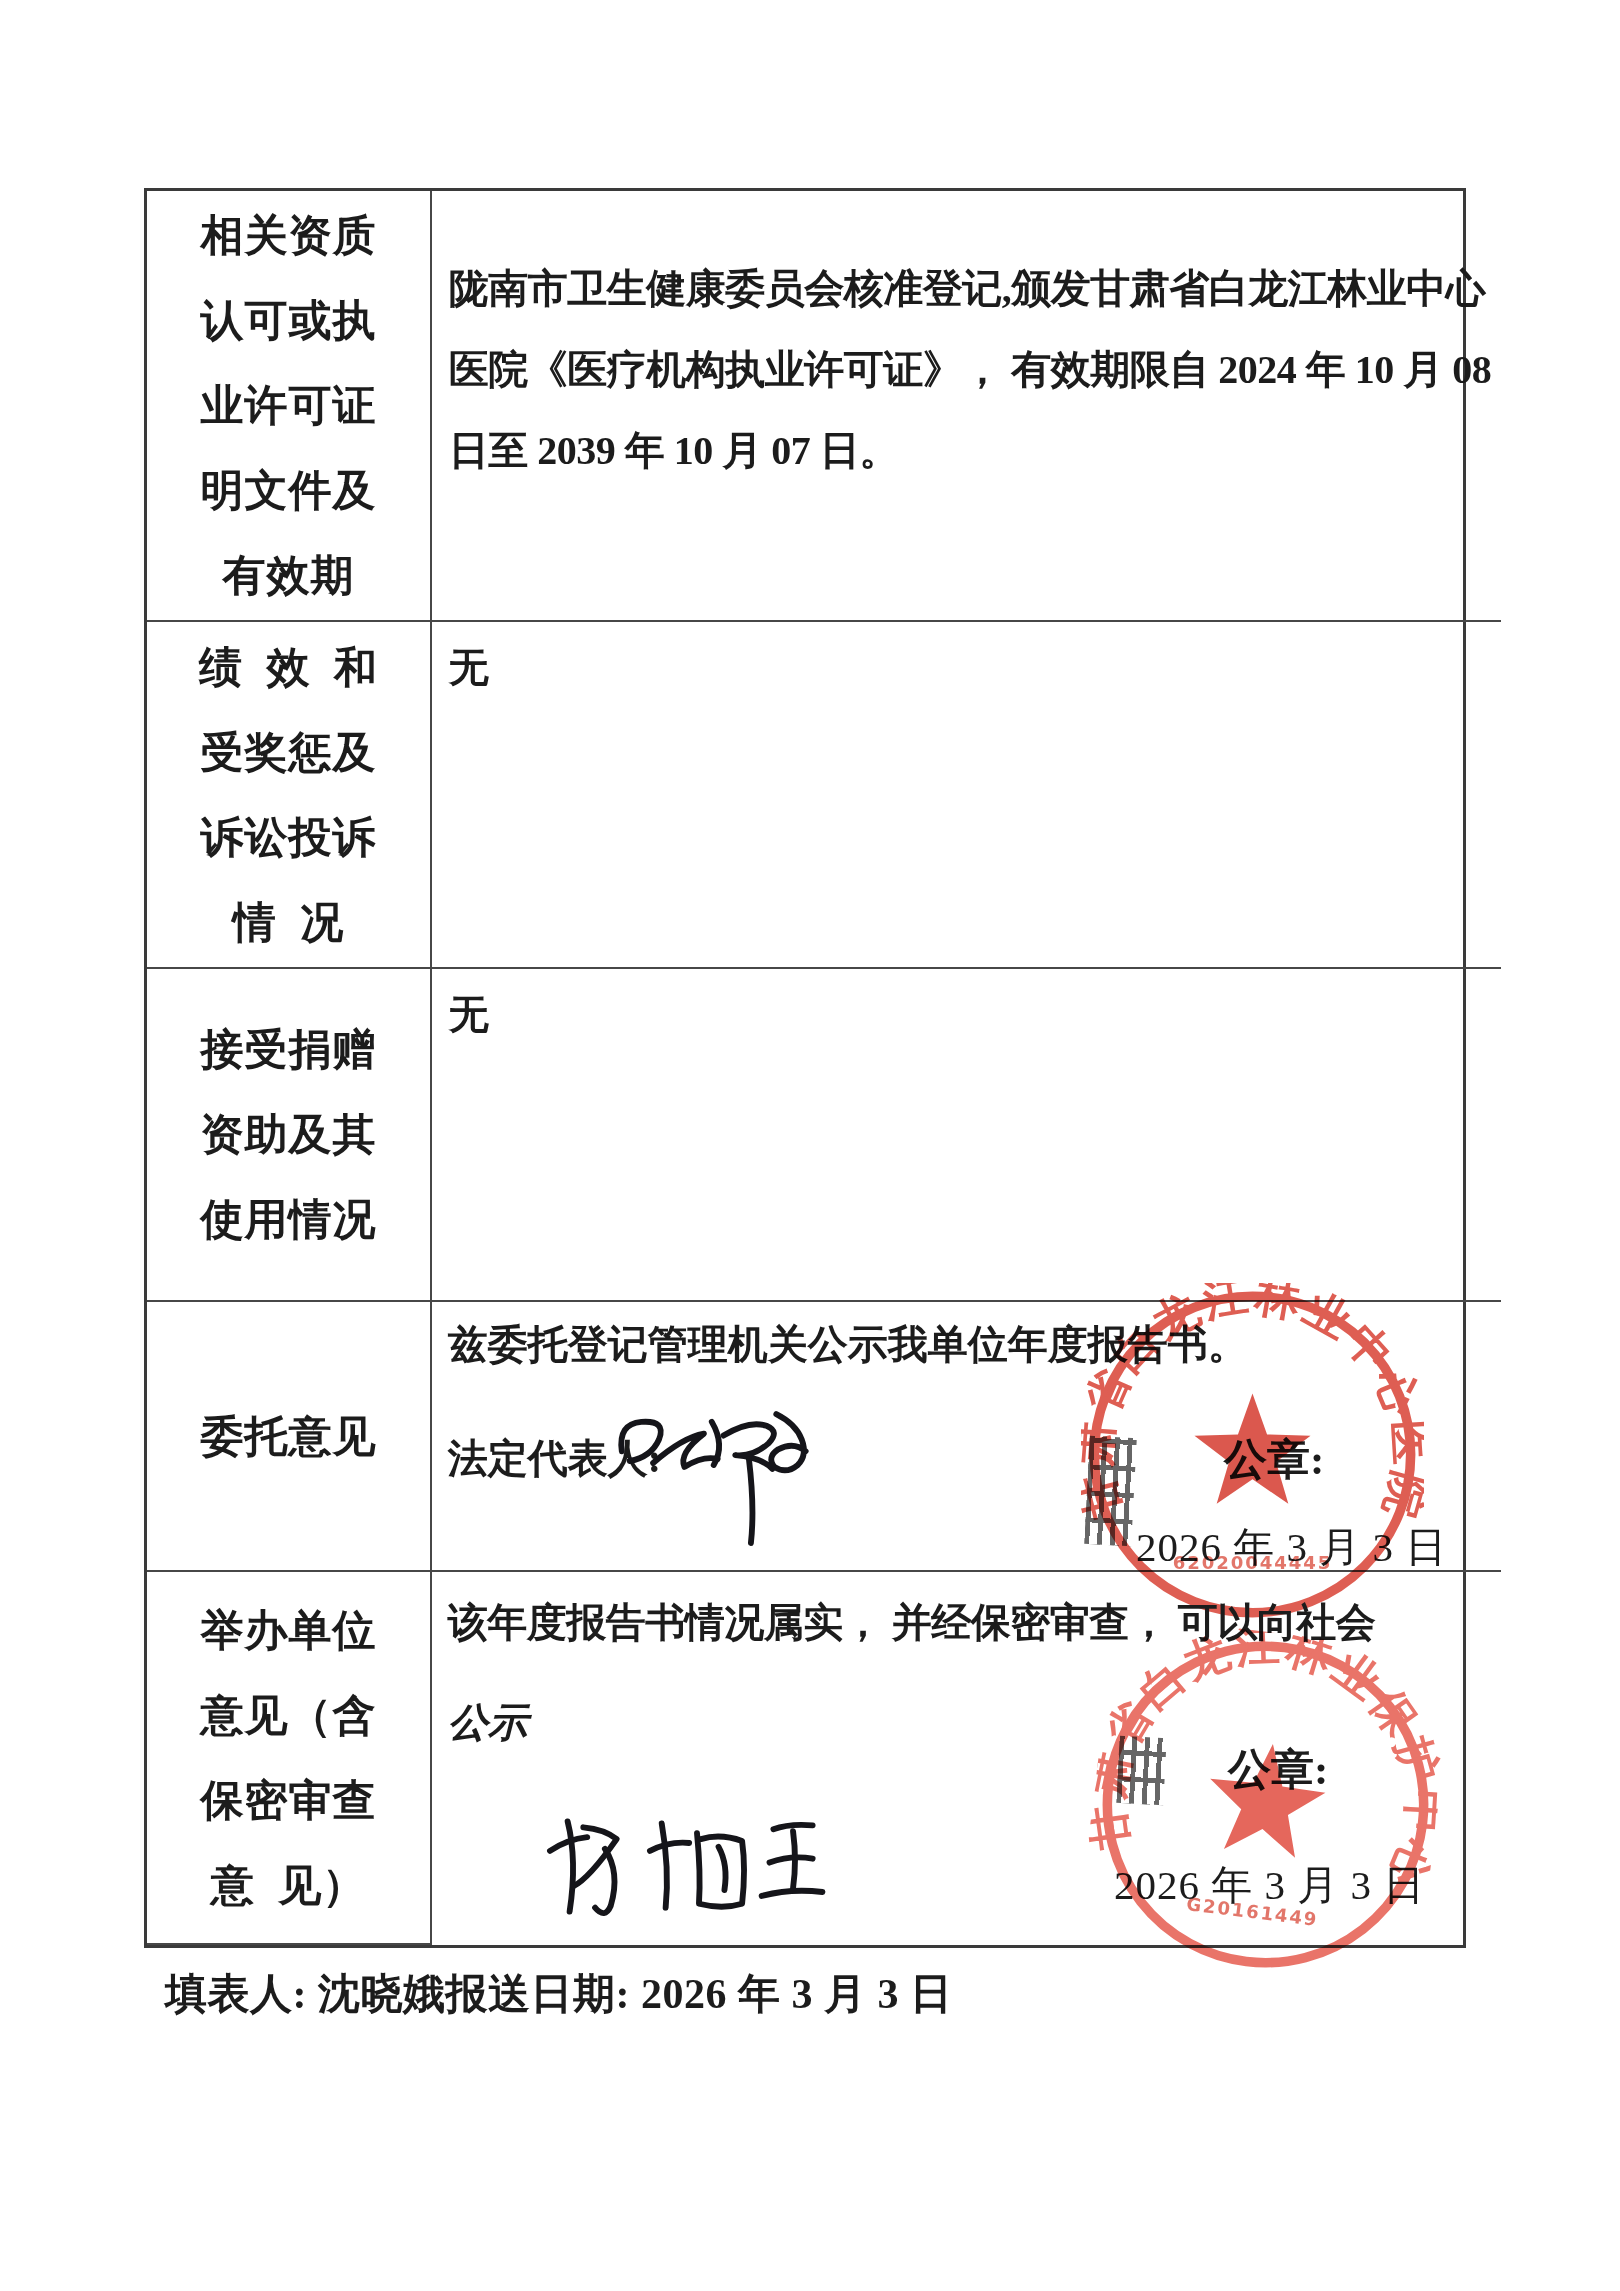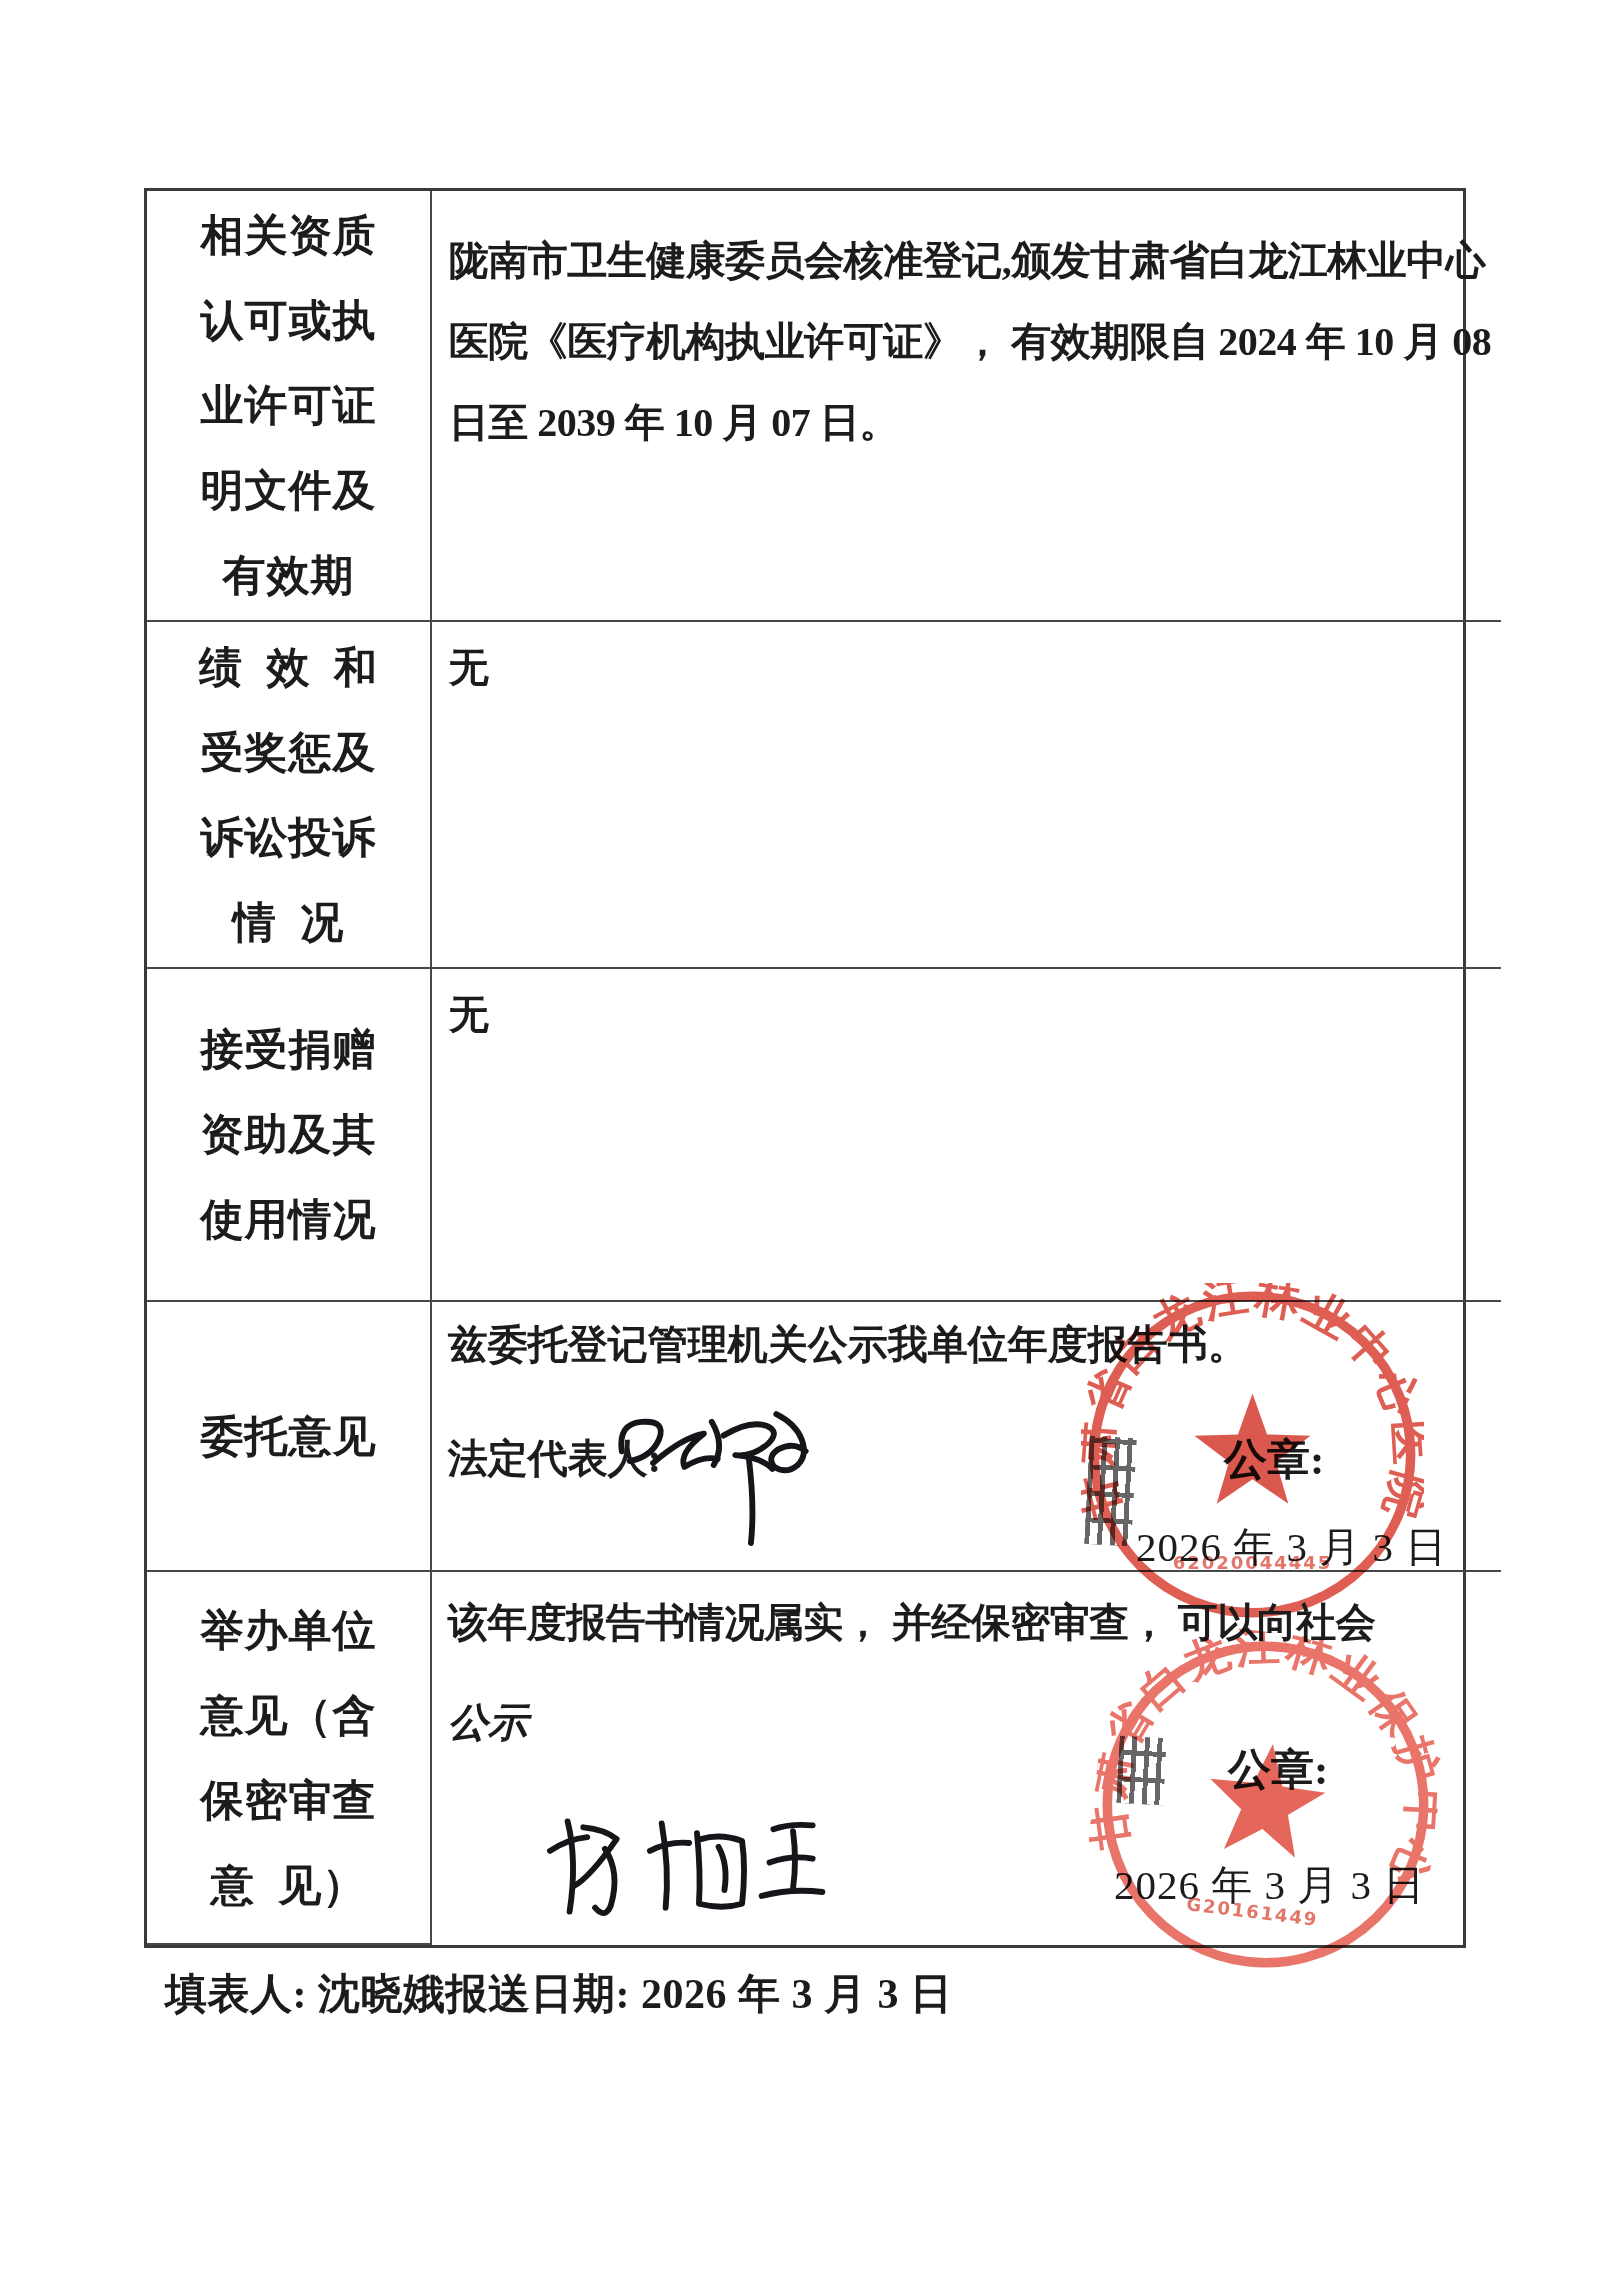--- a/index.html
+++ b/index.html
@@ -16,21 +16,21 @@
   .lbl{
     border-right:2px solid #474747;border-bottom:2px solid #474747;
     display:flex;flex-direction:column;justify-content:center;align-items:center;
     font-size:43px;font-weight:700;letter-spacing:1px;
   }
   .lbl span{display:block;line-height:85px;white-space:pre;}
   .cnt{
     border-bottom:2px solid #474747;position:relative;box-sizing:border-box;
     font-size:40px;font-weight:600;
   }
-  .cnt .textblock{padding:29px 9.8px 0 16.7px;}
+  .cnt .textblock{padding:29px 9.8px 0 16.7px;margin-top:28px;}
   .cnt .textblock div{line-height:81px;white-space:nowrap;letter-spacing:-0.5px;}
   .cnt .plain{padding:15.7px 9.8px 0 16.7px;line-height:59px;font-size:40px;}
   .abs{position:absolute;white-space:nowrap;}
   .statement{left:15.7px;top:3.9px;line-height:78px;}
   .statement5{left:15.7px;top:7.8px;line-height:85px;white-space:nowrap;letter-spacing:-0.5px;}
   .bold-mark{font-weight:700;font-size:43px;}
   .seal-date{font-weight:400;font-size:41px;letter-spacing:1px;}
   .seal{
     position:absolute;mix-blend-mode:multiply;opacity:0.92;
   }

